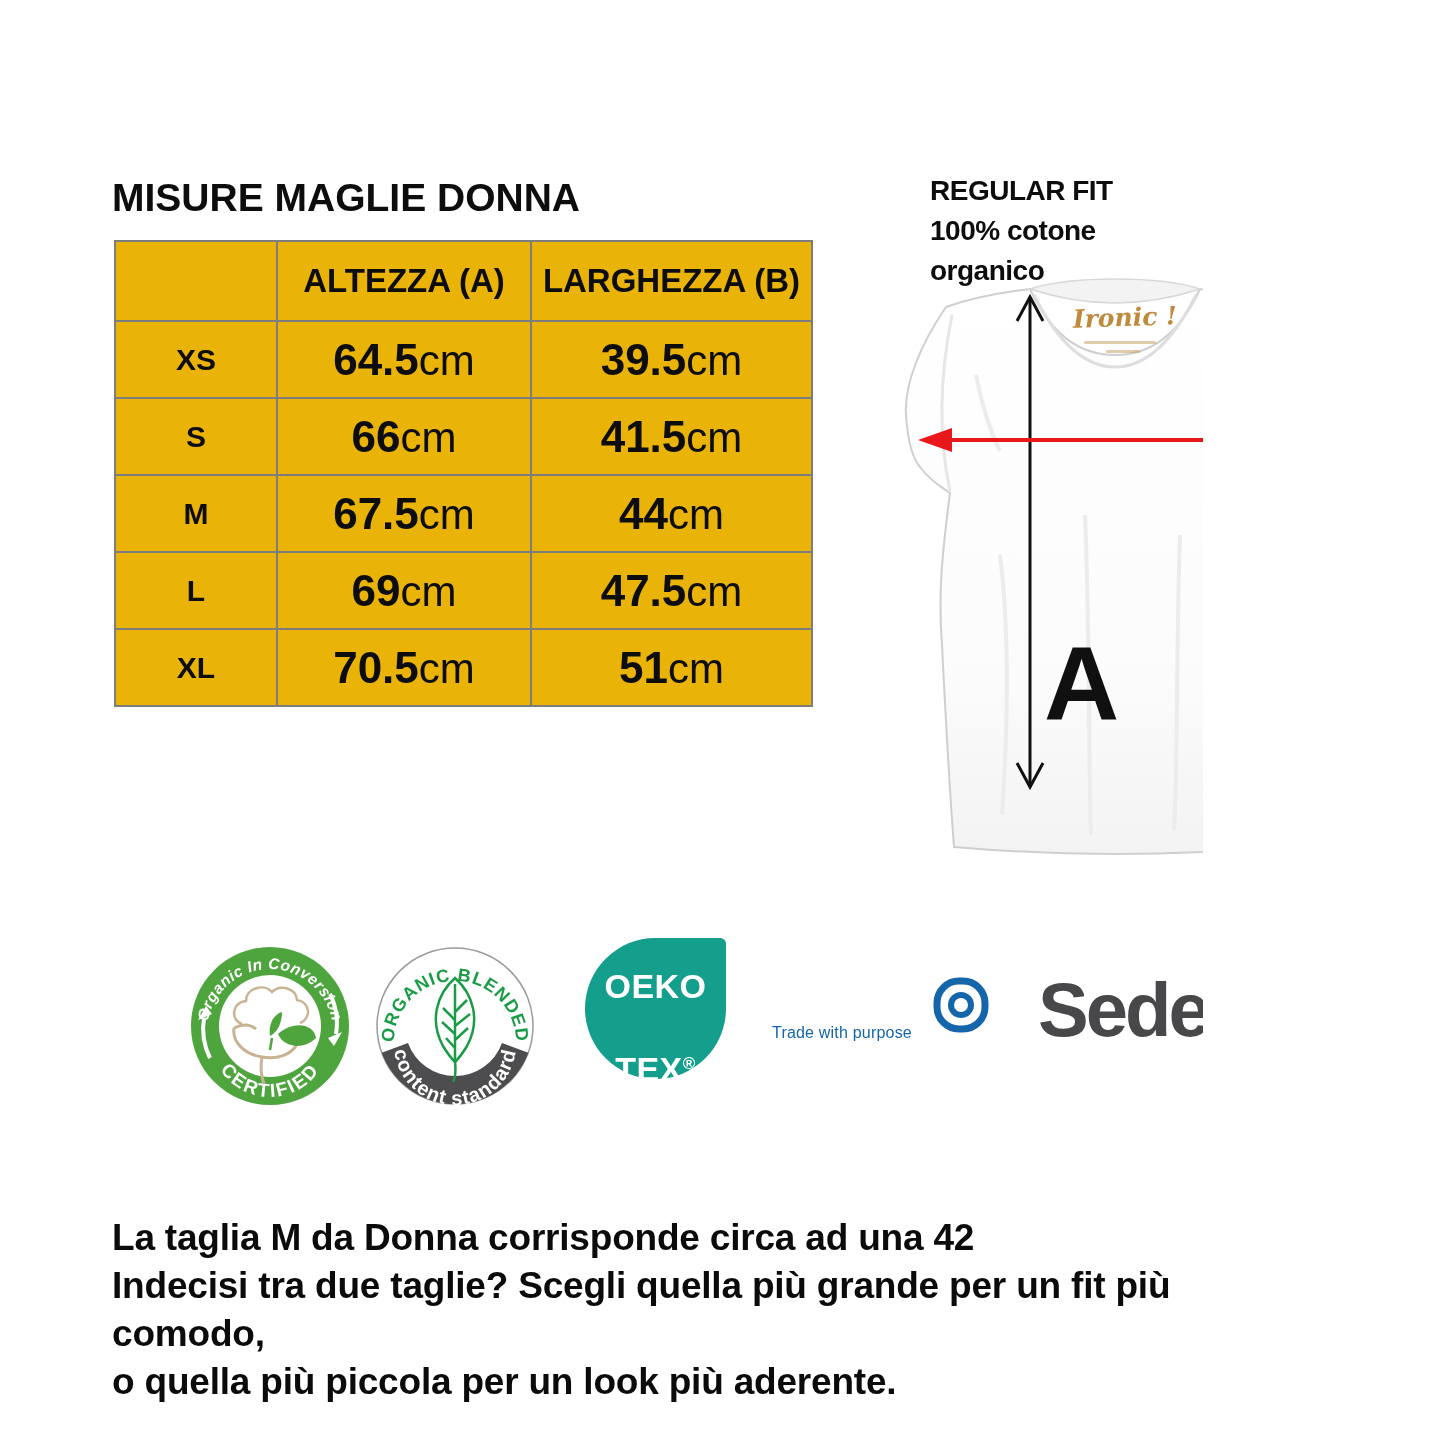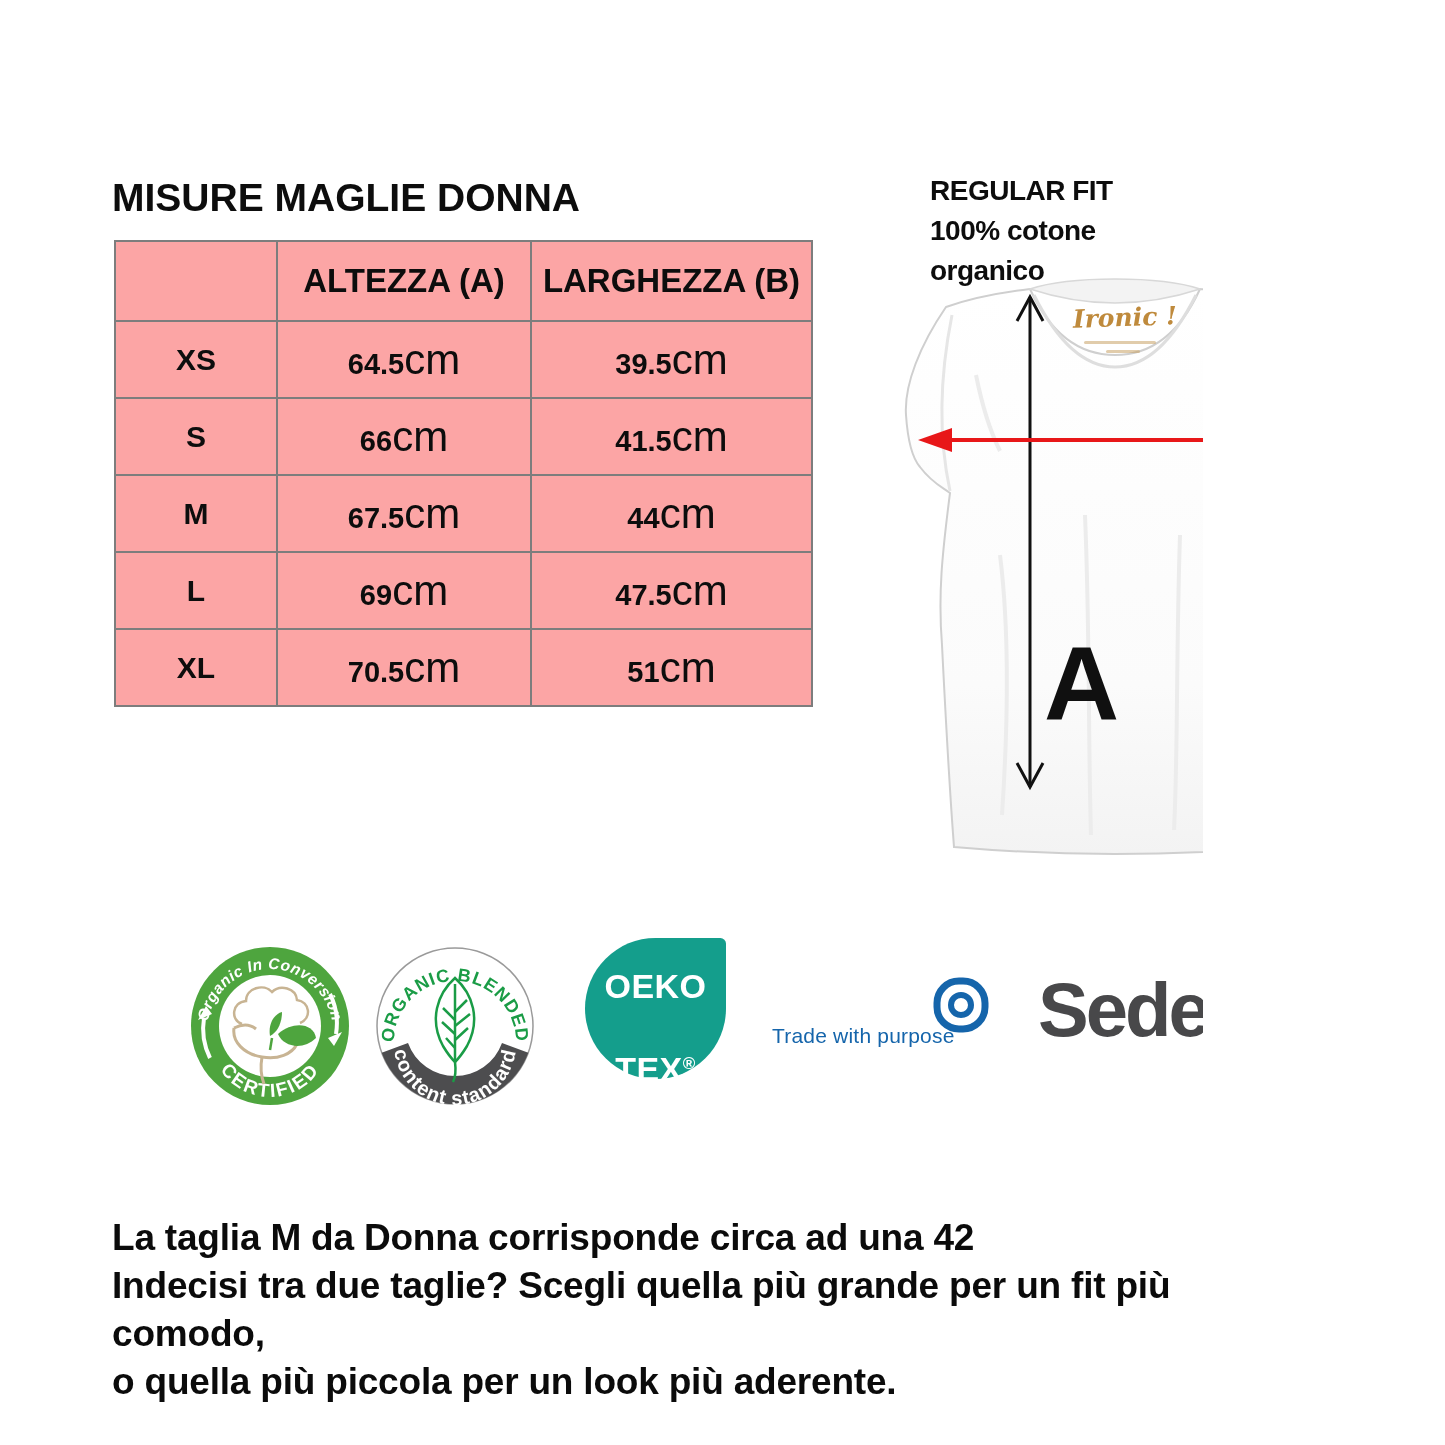--- a/index.html
+++ b/index.html
@@ -5,28 +5,28 @@
   html,body{margin:0;padding:0;background:#fff;}
   #canvas{position:relative;width:1203px;height:1445px;background:#ffffff;overflow:hidden;
           font-family:"Liberation Sans",sans-serif;color:#0d0d0d;}
   .abs{position:absolute;}
 
   
   #title{left:112px;top:176px;font-size:39px;font-weight:bold;letter-spacing:0;}
 
   
   #size-table{left:114px;top:240px;border-collapse:collapse;table-layout:fixed;}
-  #size-table td,#size-table th{border:2px solid #7d7d7d;text-align:center;vertical-align:middle;padding:0;background:#fca5a5;}
+  #size-table td,#size-table th{border:2px solid #7d7d7d;text-align:center;vertical-align:middle;padding:0;background:#eab308;}
   #size-table .col-size{width:160px;}
   #size-table .col-a{width:252px;}
   #size-table .col-b{width:279px;}
   #size-table .hdr{height:80px;font-size:33px;font-weight:bold;}
   #size-table .row{height:77px;padding-left:24px;}
   .size-label{font-size:30px;font-weight:bold;}
-  .val{font-size:29px;font-weight:bold;text-align:right;}
+  .val{font-size:44px;font-weight:bold;text-align:right;}
   .unit{font-size:42px;font-weight:normal;}
 
   
   #fit-block{left:930px;top:171px;line-height:40px;}
   #fit-title,#fit-sub{font-size:28px;font-weight:bold;letter-spacing:-0.5px;}
 
   
   #diagram{left:880px;top:255px;width:460px;height:628px;}
   #brand-label{left:190px;top:48px;width:110px;text-align:center;font-family:"DejaVu Serif",serif;
                font-style:italic;font-weight:bold;font-size:25px;color:#bf8a3c;transform:rotate(-2deg);}
@@ -36,21 +36,21 @@
 
   
   .cert-svg{position:absolute;}
   #oeko-badge{left:585px;top:938px;width:141px;height:141px;background:#149e8c;
               border-radius:50% 4% 50% 50%;display:flex;flex-direction:column;
               align-items:center;justify-content:center;}
   #oeko-badge .oeko-line{color:#fff;font-size:34px;font-weight:bold;line-height:37px;letter-spacing:0.5px;margin-top:40px;}
   #oeko-badge sup{font-size:17px;}
   #amfori-name{left:768px;top:966px;font-size:58px;font-weight:bold;color:#1565ab;
                letter-spacing:-1.5px;line-height:1;}
-  #amfori-tagline{left:772px;top:1024px;font-size:21px;color:#1565ab;letter-spacing:0.2px;text-align:center;}
+  #amfori-tagline{left:772px;top:1024px;font-size:16px;color:#1565ab;letter-spacing:0.2px;text-align:center;}
   #amfori-swirl{left:932px;top:976px;}
   #sedex-dot{left:1216px;top:981px;width:46px;height:46px;border-radius:50%;background:#cf0f5e;}
   #sedex-name{left:1038px;top:972px;font-size:76px;font-weight:bold;color:#48484a;
               letter-spacing:-3px;line-height:1;z-index:2;}
   #sedex-reg{left:1240px;top:1028px;font-size:15px;color:#58585a;z-index:2;}
 
   
   #notes{left:112px;top:1214px;font-size:37px;font-weight:bold;line-height:48px;
          letter-spacing:-0.2px;color:#0b0b0b;}
 </style>

